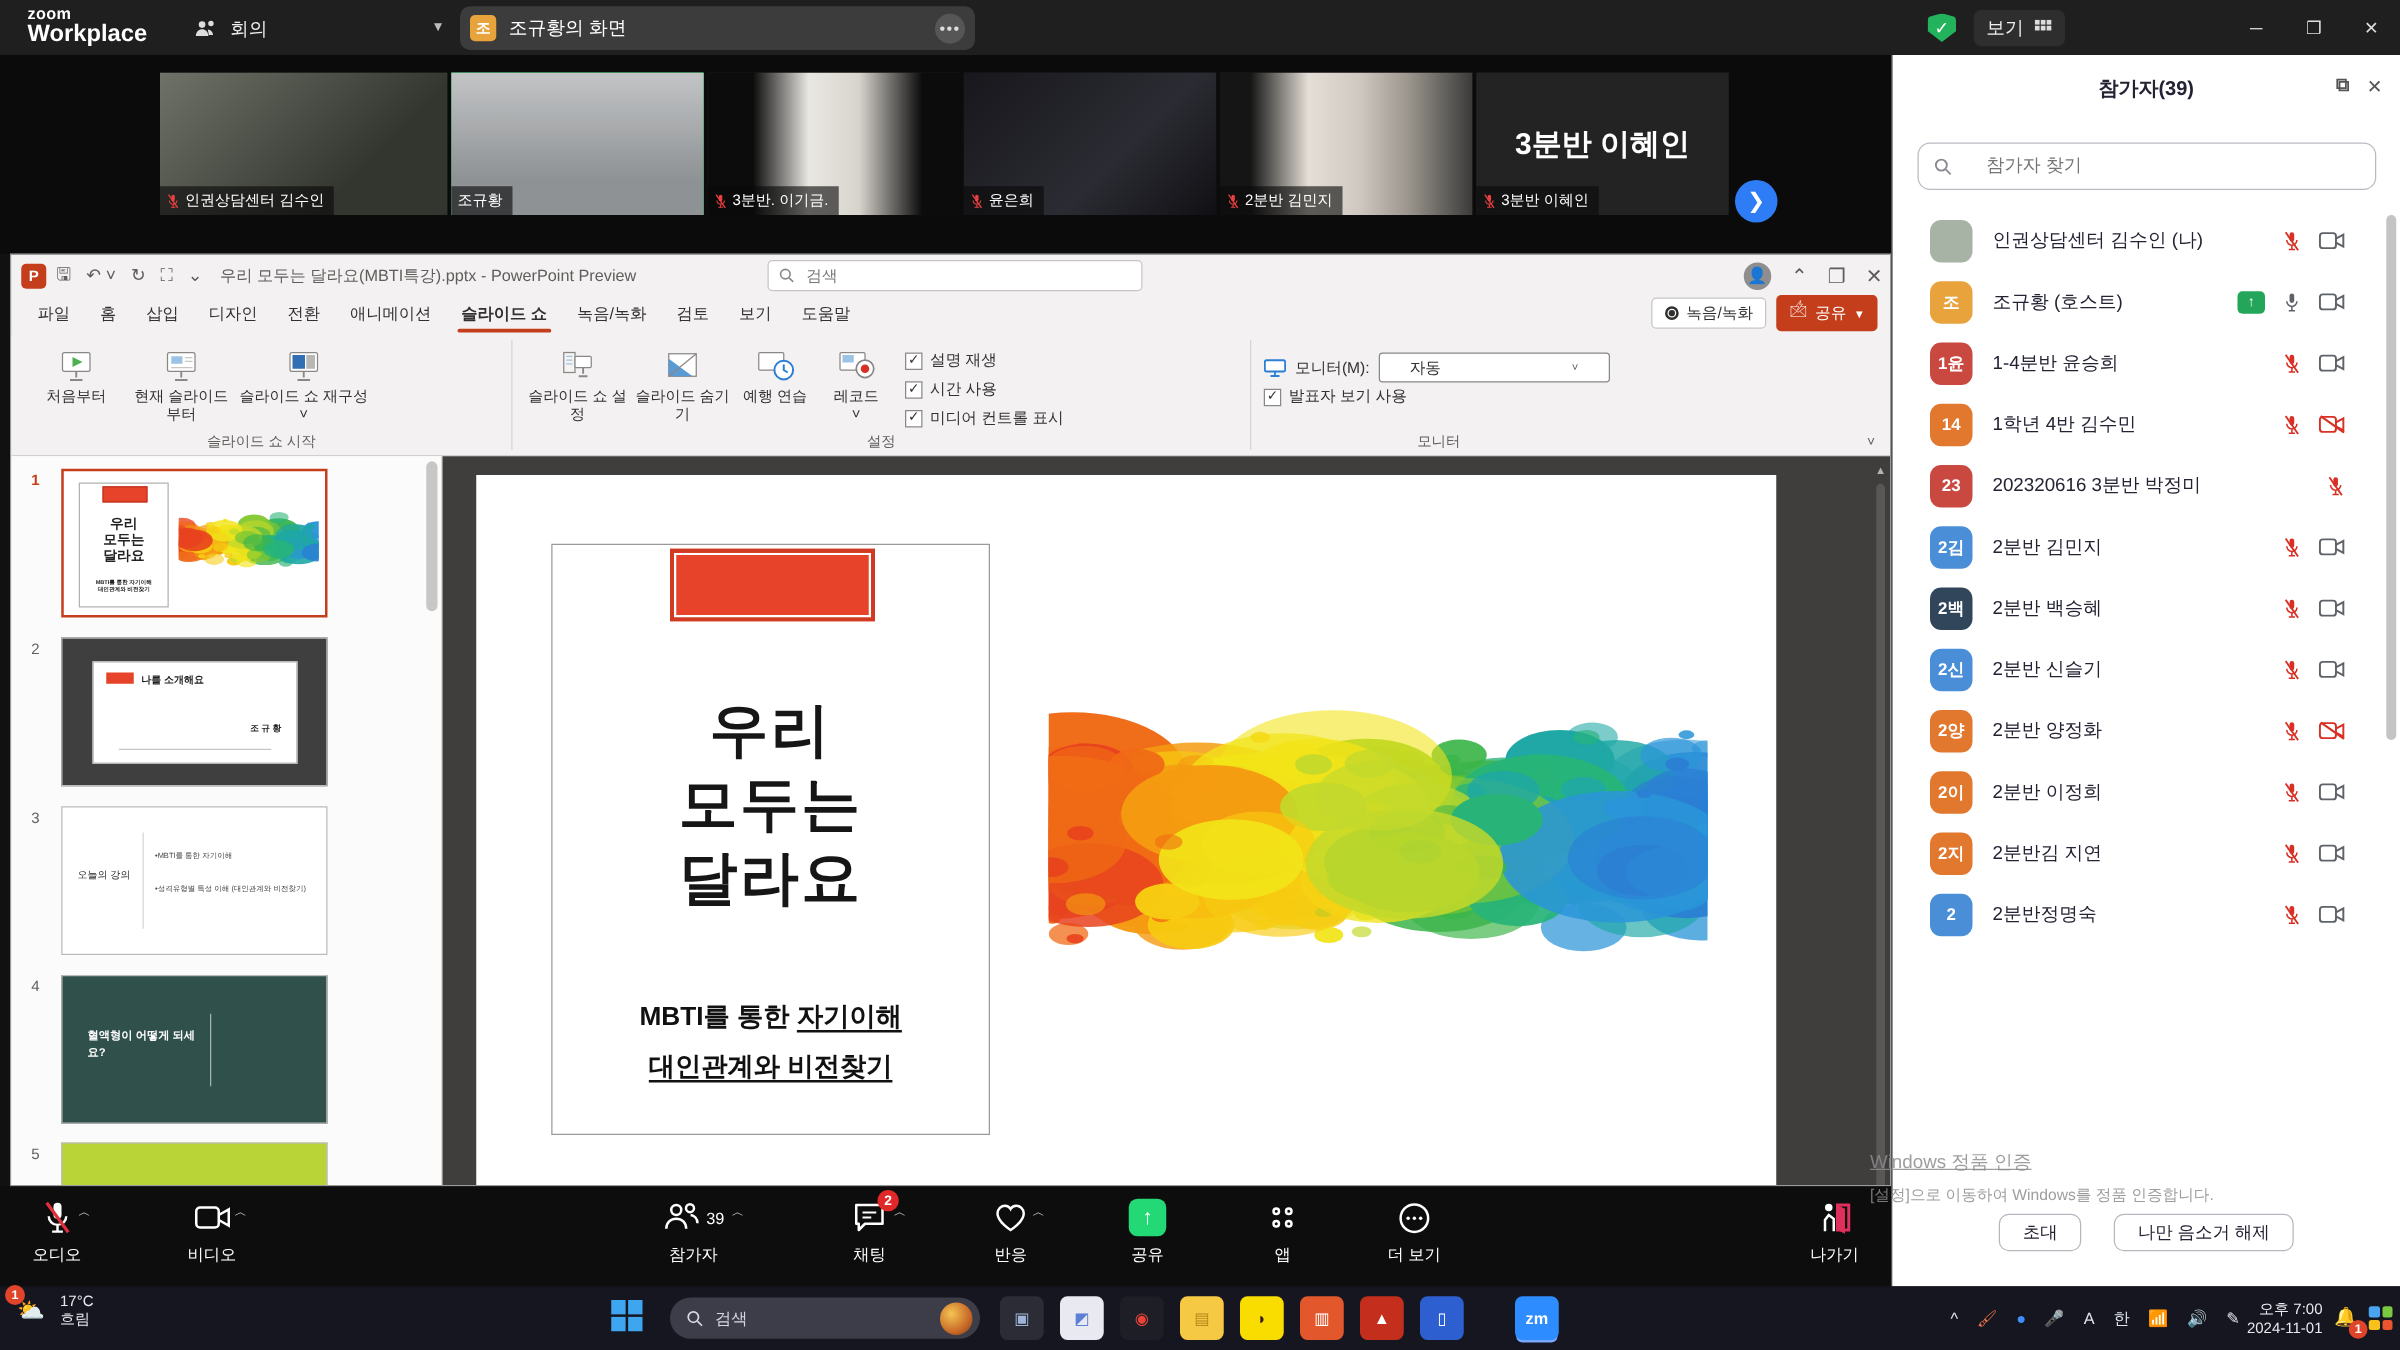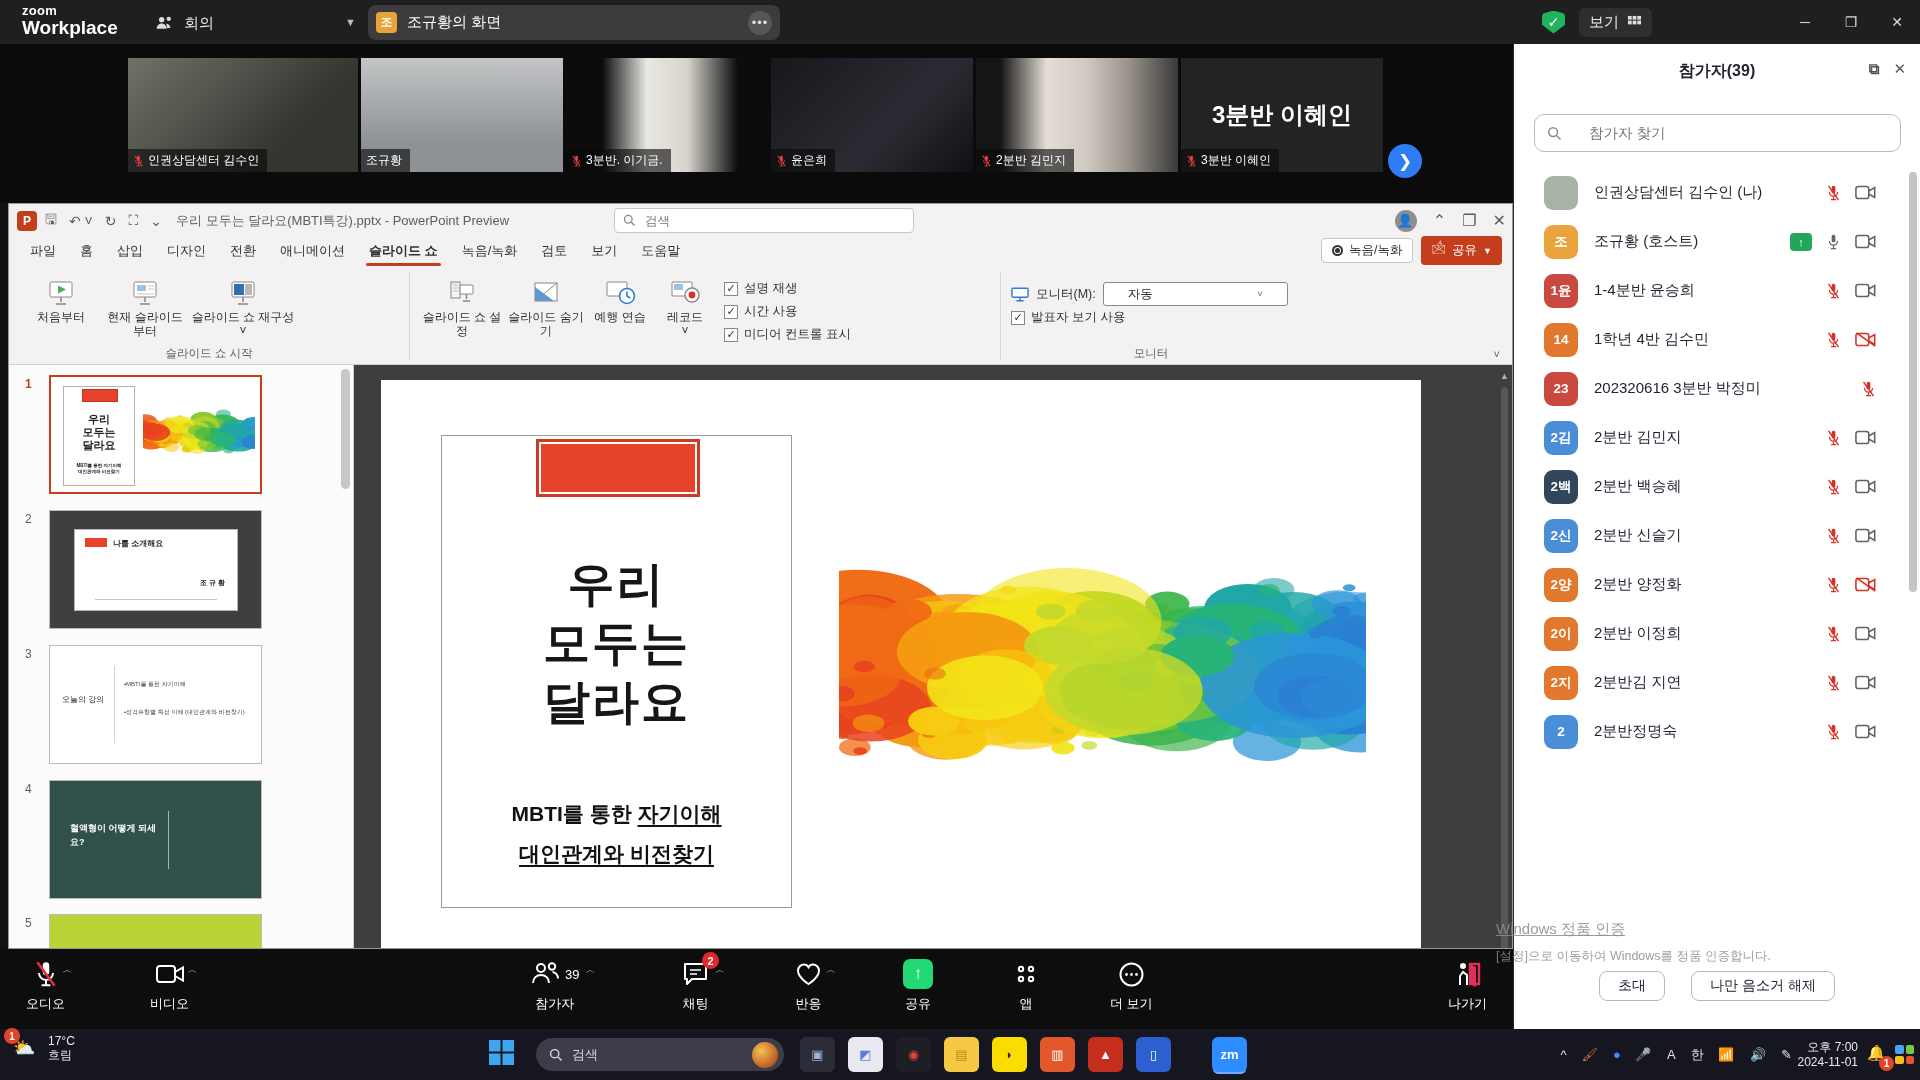--- a/index.html
+++ b/index.html
@@ -400,20 +400,21 @@
             </div>
             <div class="cb">
               <span class="box">✓</span>
               <span>시간 사용</span>
             </div>
             <div class="cb">
               <span class="box">✓</span>
               <span>미디어 컨트롤 표시</span>
             </div>
           </div>
+        <div class="glabel">설정</div>
       </div>
       <div class="gdiv"></div>
       <div class="rgroup" style="width:300px">
         <div class="mongroup">
           <div class="monrow">
             <svg width="18" height="15" viewBox="0 0 20 16">
                 <rect x="1" y="1" width="18" height="10" rx="1.5" fill="#fff" stroke="#2b7fd4" stroke-width="1.6"></rect>
                 <path d="M10 11v3M6 15h8" stroke="#2b7fd4" stroke-width="1.6" fill="none"></path>
               </svg>
             <span>모니터(M):</span>

